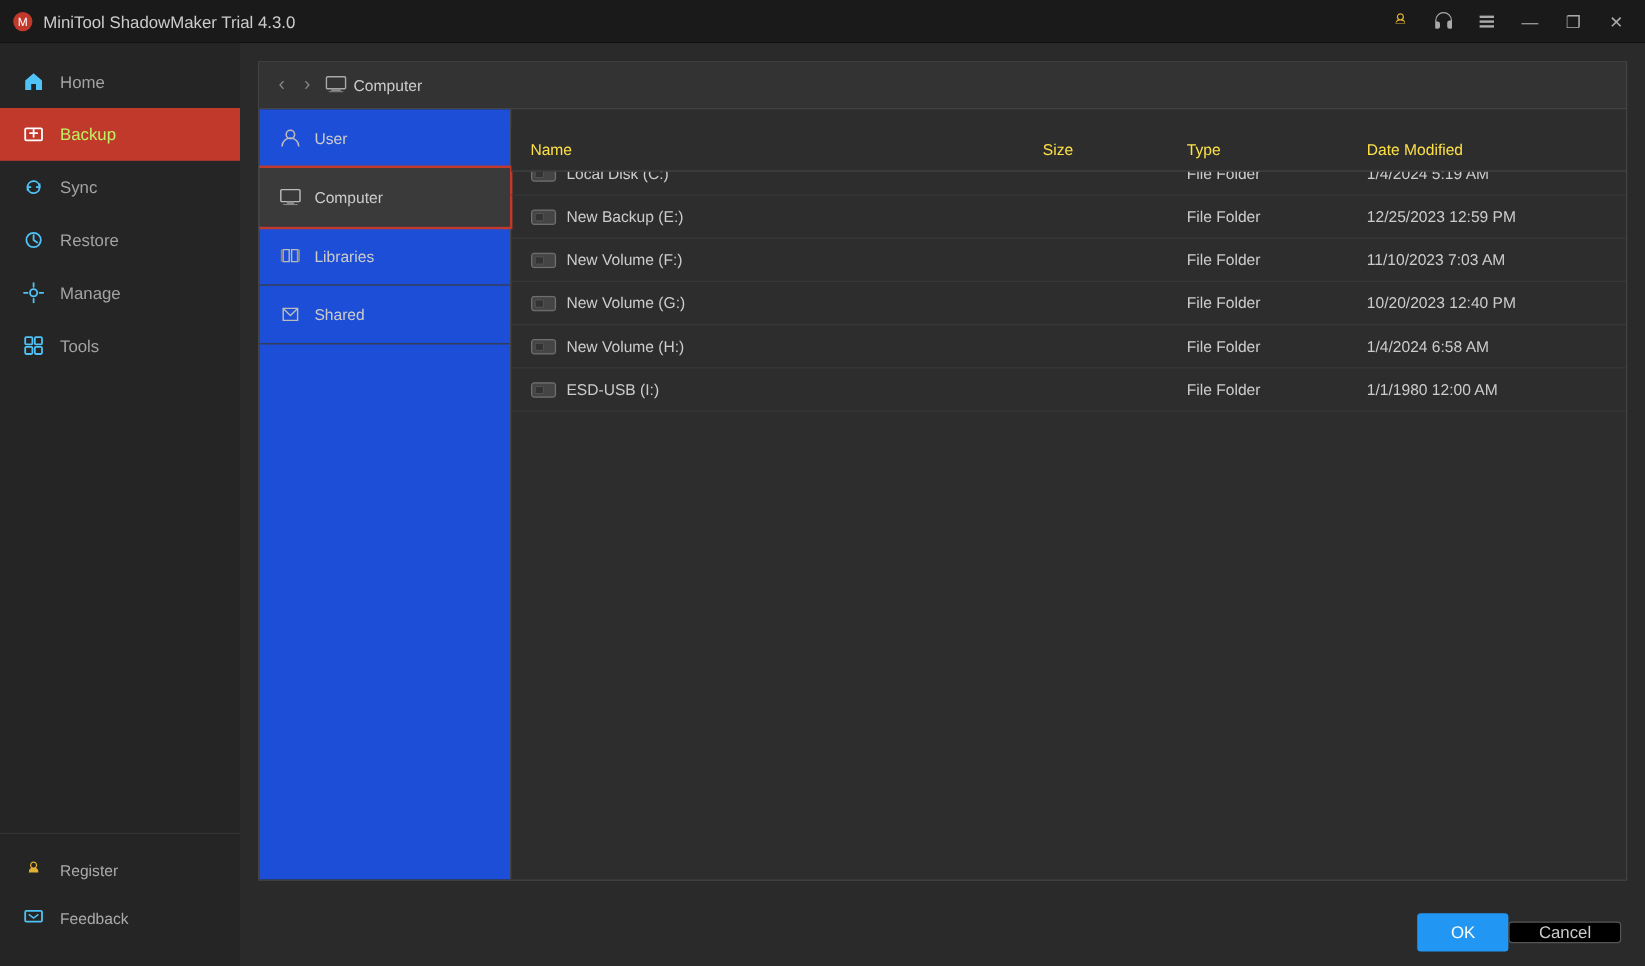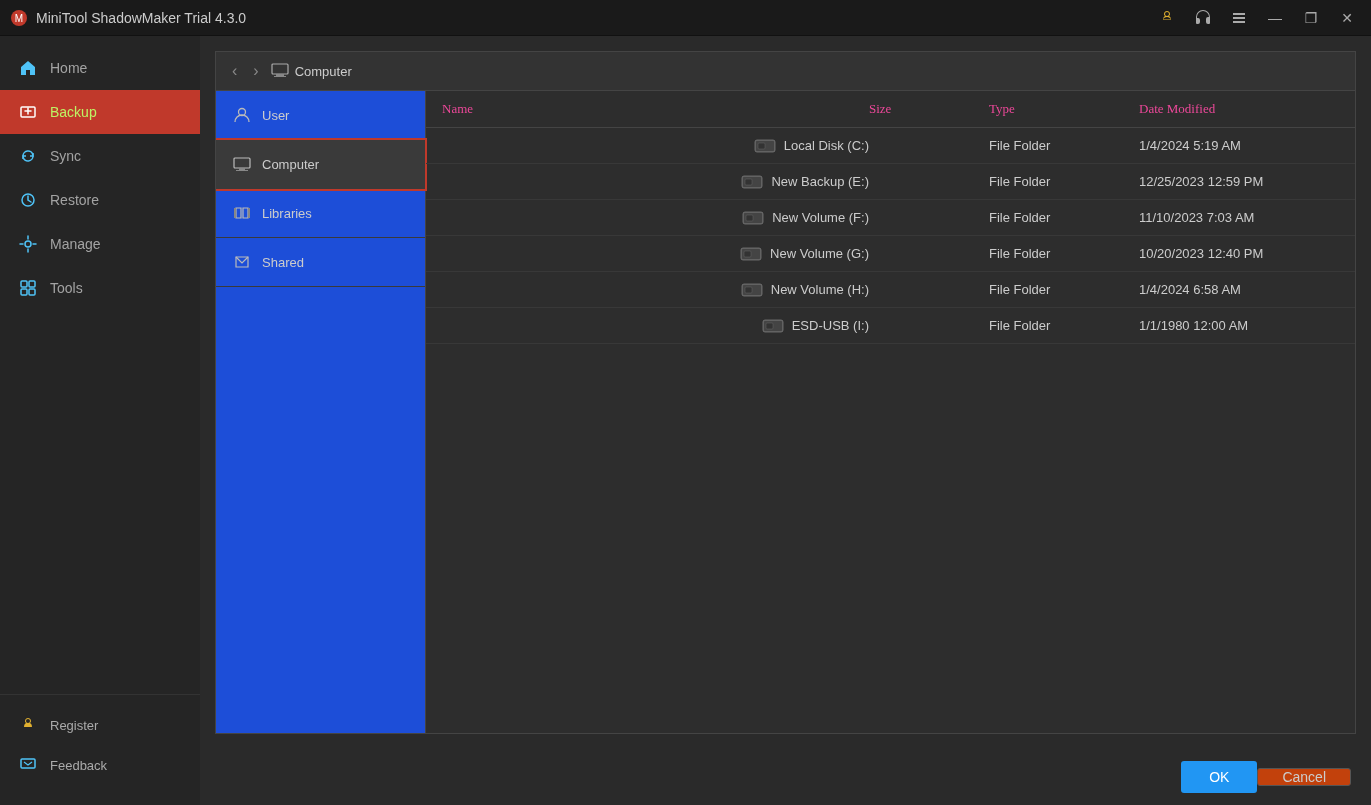--- a/index.html
+++ b/index.html
@@ -203,44 +203,42 @@
       flex: 1;
       overflow-y: auto;
     }
     .file-list-header {
       display: grid;
       grid-template-columns: 1fr 120px 150px 200px;
       padding: 10px 16px;
       background: #2d2d2d;
       border-bottom: 1px solid #444;
       font-size: 13px;
-      color: #ec4899;
+      color: #fde047;
       position: sticky;
-      top: 0;
+      top: 16px;
       z-index: 1;
-      font-family: Liberation Serif, serif;
     }
     .file-list-header-col {
       cursor: pointer;
     }
     .file-list-row {
       display: grid;
       grid-template-columns: 1fr 120px 150px 200px;
       padding: 10px 16px;
       font-size: 13px;
       color: #ccc;
       border-bottom: 1px solid #383838;
       cursor: pointer;
       align-items: center;
     }
     .file-name-cell {
       display: flex;
       align-items: center;
       gap: 8px;
-      justify-content: flex-end;
     }
 
     
     .bottom-bar {
       display: flex;
       justify-content: flex-end;
       align-items: center;
       padding: 12px 20px;
       gap: 0;
       background: #2a2a2a;
@@ -248,21 +246,21 @@
     .btn-ok {
       background: #2196f3;
       color: #fff;
       border: none;
       padding: 8px 28px;
       font-size: 14px;
       cursor: pointer;
       border-radius: 3px;
     }
     .btn-cancel {
-      background: #c2410c;
+      background: #000000;
       color: #ccc;
       border: 1px solid #555;
       padding: 0 24px;
       font-size: 14px;
       cursor: pointer;
       border-radius: 3px;
     }
 
     
     .right-panel::-webkit-scrollbar { width: 8px; }

